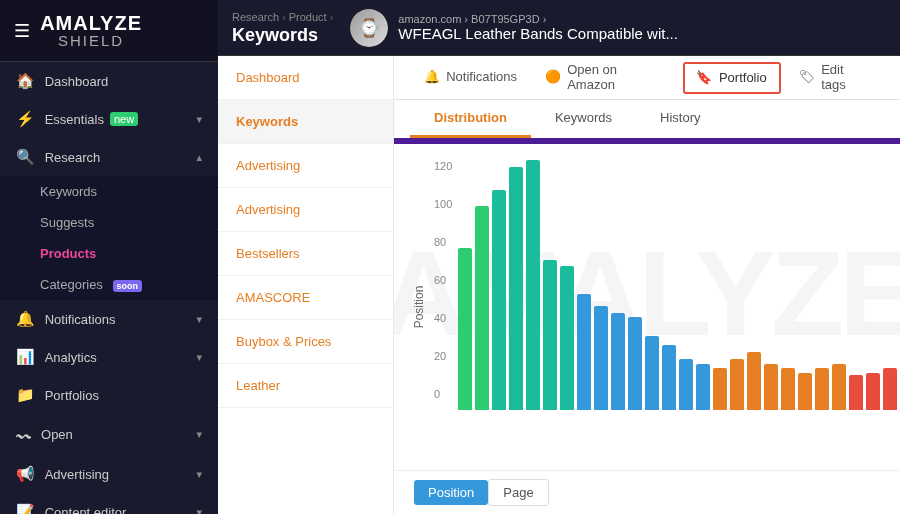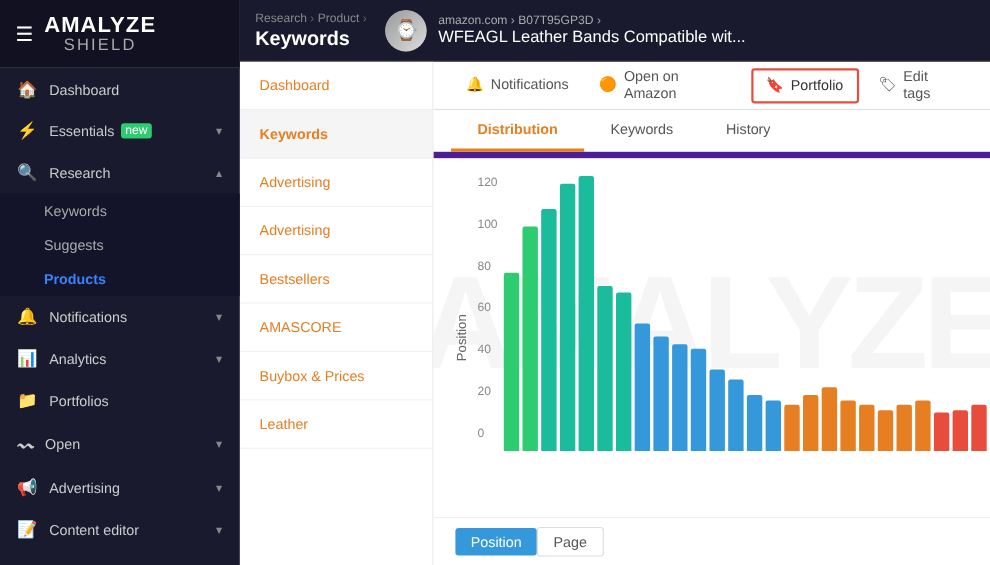--- a/index.html
+++ b/index.html
@@ -11,21 +11,21 @@
     .hamburger { color: #fff; font-size: 18px; cursor: pointer; margin-right: 10px; }
     .logo-text { font-size: 20px; font-weight: 900; color: #fff; letter-spacing: 1px; }
     .logo-sub { font-size: 15px; color: #aaa; letter-spacing: 2px; margin-top: -3px; text-align: center; }
     .sidebar-item { display: flex; align-items: center; padding: 10px 16px; cursor: pointer; color: #ccc; font-size: 13px; }
     .sidebar-item .icon { margin-right: 10px; font-size: 15px; }
     .sidebar-item .chevron { margin-left: auto; font-size: 11px; color: #888; }
     .sidebar-badge-new { background: #2ecc71; color: #fff; font-size: 11px; font-weight: normal; border-radius: 3px; padding: 1px 4px; margin-left: 6px; }
     .sidebar-badge-soon { background: #7b68ee; color: #fff; font-size: 9px; font-weight: bold; border-radius: 3px; padding: 1px 4px; margin-left: 6px; }
     .sidebar-sub { background: #13132a; }
     .sidebar-sub-item { padding: 8px 16px 8px 40px; color: #aaa; cursor: pointer; font-size: 13px; }
-    .sidebar-sub-item.active { color: #3b82f6; font-weight: 600; padding-left: 40px; }
+    .sidebar-sub-item.active { color: #ec4899; font-weight: 600; padding-left: 40px; }
 
     
     .second-sidebar { width: 176px; background: #fff; border-right: 1px solid #e8e8e8; flex-shrink: 0; padding-top: 0; }
     .second-sidebar-item { padding: 14px 18px; cursor: pointer; color: #e67e22; font-size: 13px; border-bottom: 1px solid #f0f0f0; }
     .second-sidebar-item.active { background: #f5f5f5; font-weight: 600; }
 
     
     .main { flex: 1; display: flex; flex-direction: column; overflow: hidden; }
 
     
@@ -88,20 +88,24 @@
   <div class="sidebar-item">
     <span class="icon">🔍</span>
     <span>Research</span>
     <span class="chevron">▴</span>
   </div>
 
   <div class="sidebar-sub">
     <div class="sidebar-sub-item">Keywords</div>
     <div class="sidebar-sub-item">Suggests</div>
     <div class="sidebar-sub-item active">Products</div>
+    <div class="sidebar-sub-item">
+      <span>Categories</span>
+      <span class="sidebar-badge-soon">soon</span>
+    </div>
   </div>
 
   <div class="sidebar-item">
     <span class="icon">🔔</span>
     <span>Notifications</span>
     <span class="chevron">▾</span>
   </div>
 
   <div class="sidebar-item">
     <span class="icon">📊</span>

